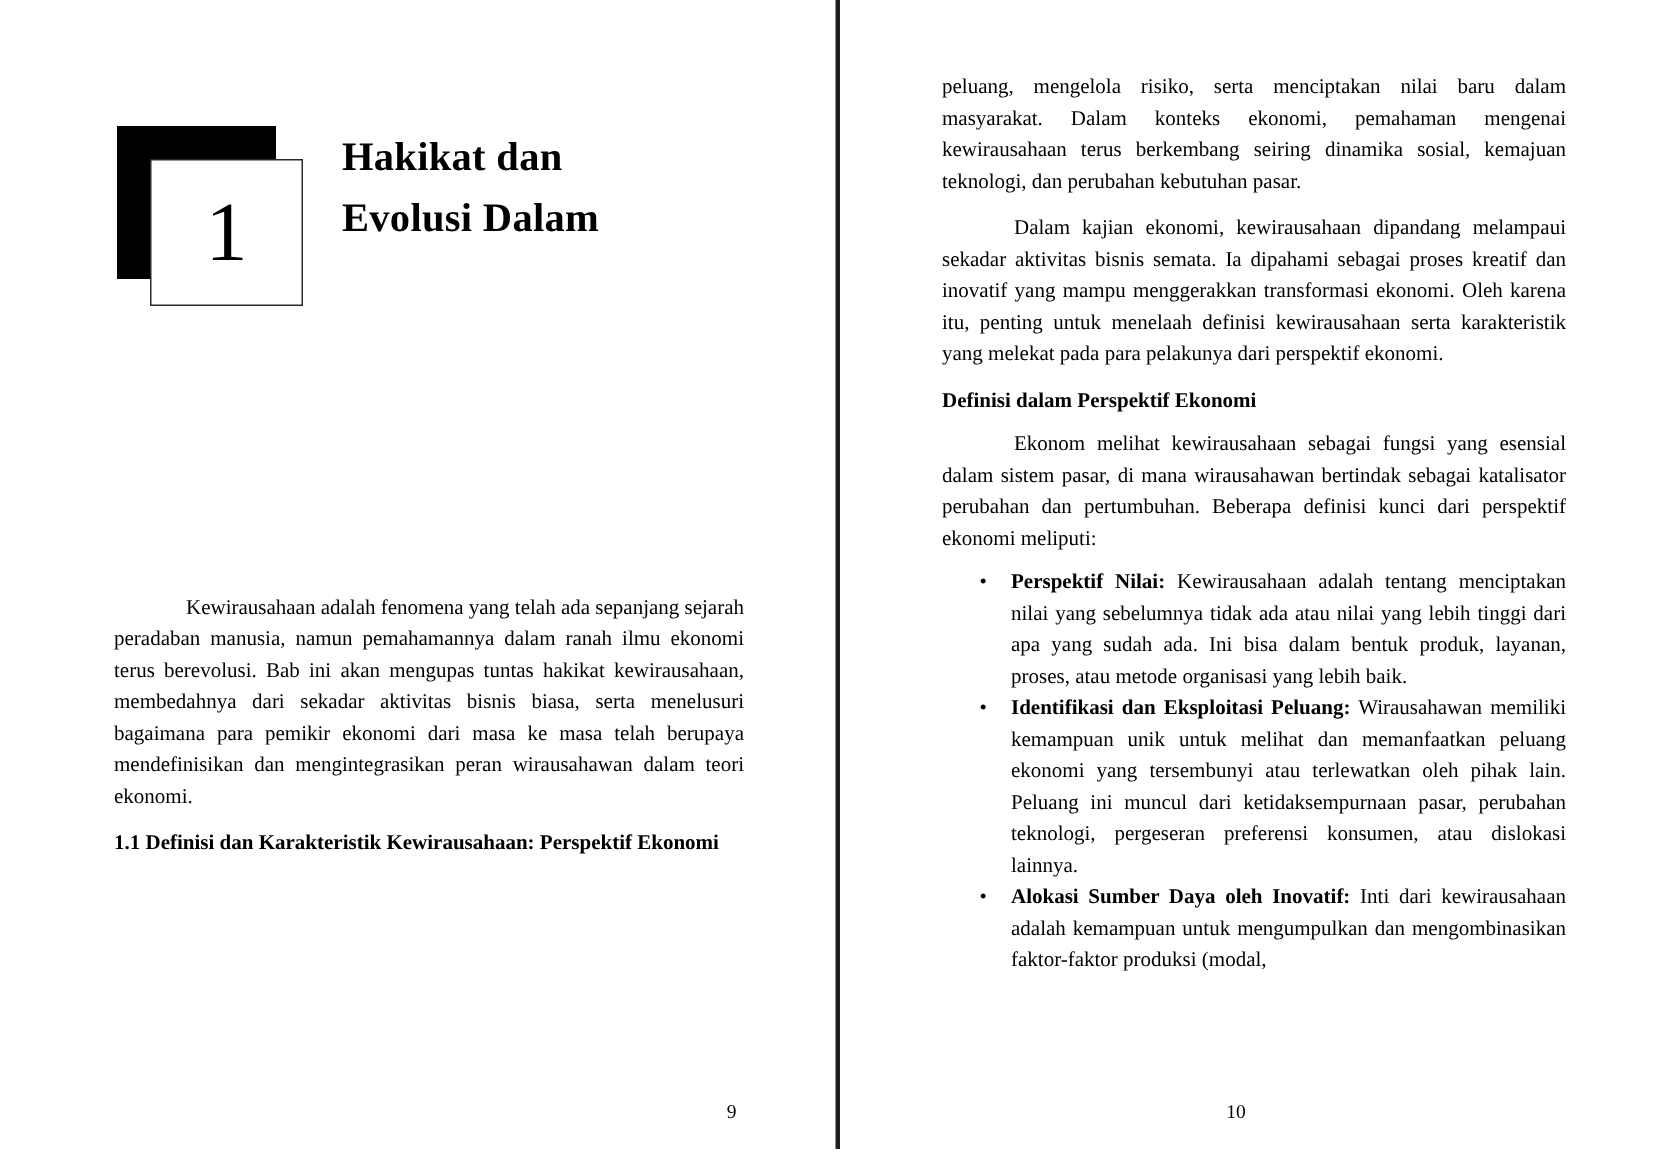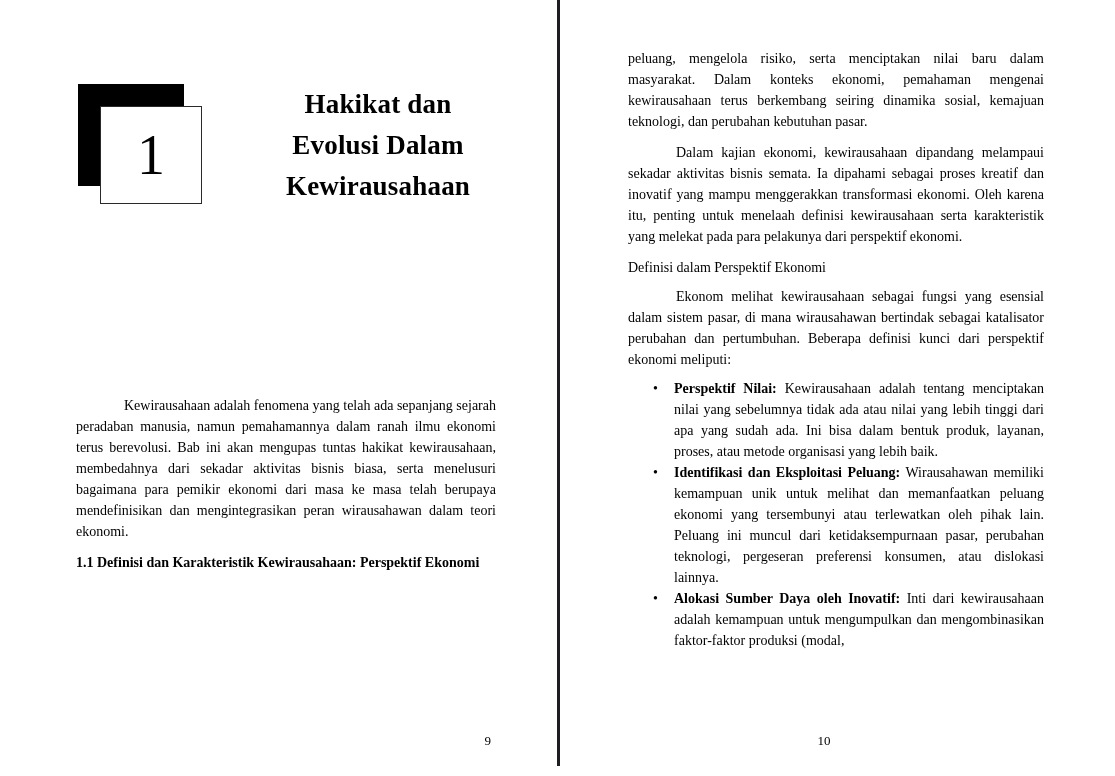--- a/index.html
+++ b/index.html
@@ -102,21 +102,21 @@
   }
   .chap-title {
     position: absolute;
     left: 228px;
     top: 84px;
     width: 300px;
     font-size: 27px;
     font-weight: bold;
     line-height: 41px;
     letter-spacing: 0.2px;
-    text-align: center;
+    text-align: left;
   }
   .chap-title .tline { display: block; white-space: nowrap; }
 
   
   .para {
     margin: 0 0 0 0;
     text-indent: 48px;
   }
   .para.noindent { text-indent: 0; }
 
@@ -124,21 +124,21 @@
     font-size: 14px;
     font-weight: bold;
     line-height: 21px;
     margin: 0;
     text-align: left;
     padding-left: 14px;
     text-indent: -14px;
   }
   h3.sub-head {
     font-size: 14px;
-    font-weight: normal;
+    font-weight: bold;
     line-height: 21px;
     margin: 0;
     text-align: left;
   }
 
   ul.bullets {
     margin: 0;
     padding: 0;
     list-style: none;
   }
@@ -181,21 +181,20 @@
       <div class="chap-num-wrap">
         <div class="chap-num-shadow"></div>
         <div class="chap-num-box">
           <div class="chap-num">1</div>
         </div>
       </div>
 
       <div class="chap-title">
         <span class="tline">Hakikat dan</span>
         <span class="tline">Evolusi Dalam</span>
-        <span class="tline">Kewirausahaan</span>
       </div>
     </div>
 
     <div class="textcol" style="top: 395px;">
       <p class="para">Kewirausahaan adalah fenomena yang telah ada sepanjang sejarah peradaban manusia, namun pemahamannya dalam ranah ilmu ekonomi terus berevolusi. Bab ini akan mengupas tuntas hakikat kewirausahaan, membedahnya dari sekadar aktivitas bisnis biasa, serta menelusuri bagaimana para pemikir ekonomi dari masa ke masa telah berupaya mendefinisikan dan mengintegrasikan peran wirausahawan dalam teori ekonomi.</p>
 
       <div class="vspace-10"></div>
 
       <h2 class="sec-head">1.1 Definisi dan Karakteristik Kewirausahaan: Perspektif Ekonomi</h2>
 

